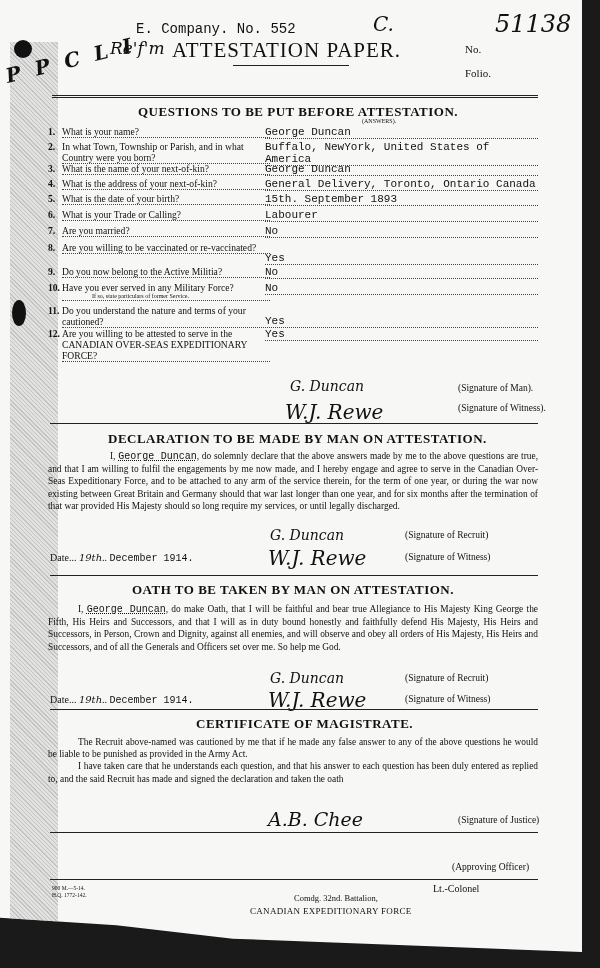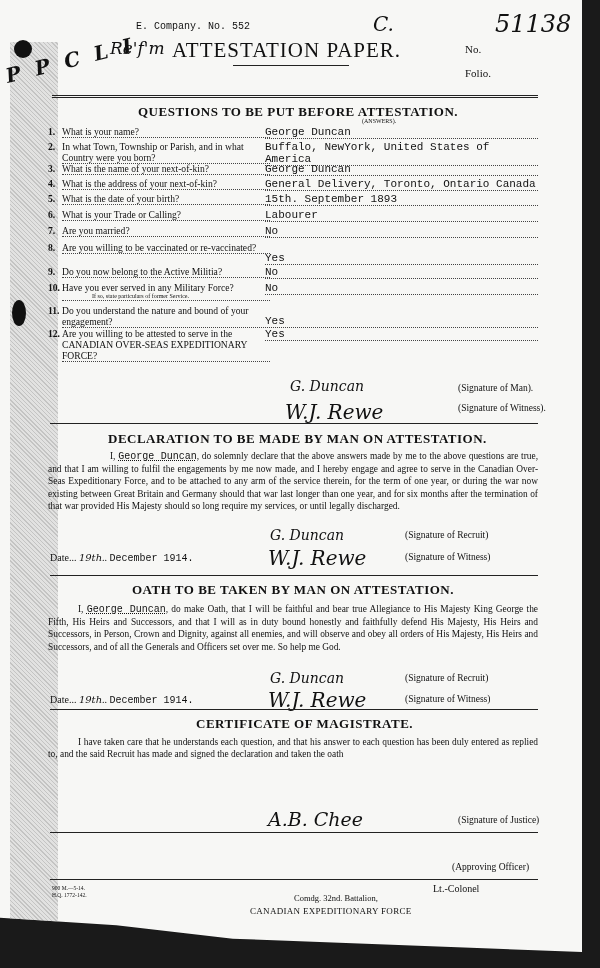--- a/index.html
+++ b/index.html
@@ -22,21 +22,21 @@
   .sig { font-size:14px; }
 </style>
 </head>
 <body>
 
 <div class="paper">
   <div class="stamp"></div>
   <div class="abs" style="left:14px;top:40px;width:18px;height:18px;border-radius:50%;background:#111;"></div>
   <div class="abs" style="left:12px;top:300px;width:14px;height:26px;border-radius:50%;background:#111;"></div>
 
-  <div class="abs mono" style="left:136px;top:21px;font-size:10px;">E. Company. No. 552</div>
+  <div class="abs mono" style="left:136px;top:21px;font-size:14px;">E. Company. No. 552</div>
   <div class="abs hand" style="left:373px;top:12px;font-size:20px;">C.</div>
   <div class="abs hand" style="left:495px;top:10px;font-size:24px;">51138</div>
   <div class="abs hand" style="left:4px;top:48px;font-size:20px;transform:rotate(-14deg);letter-spacing:4px;font-weight:bold;">P P C L I</div>
   <div class="abs hand" style="left:110px;top:38px;font-size:17px;">Re'f'm</div>
   <div class="abs title" style="left:172px;top:38px;">ATTESTATION PAPER.</div>
   <div class="abs" style="left:465px;top:43px;font-size:11px;">No.</div>
   <div class="abs" style="left:465px;top:67px;font-size:11px;">Folio.</div>
   <div class="rule" style="left:233px;top:65px;width:116px;border-top-width:1px;"></div>
   <div class="rule" style="left:52px;top:95px;width:486px;border-top:3px double #222;"></div>
 
@@ -89,21 +89,21 @@
         <div class="abs q dots" style="left:14px;top:0;width:208px;"><span>Do you now belong to the Active Militia?</span></div>
         <div class="abs a mono dots" style="left:217px;top:0px;width:273px;">No</div>
       </div>
       <div class="abs" style="left: 48px; top: 282px; width: 490px;">
         <div class="abs q" style="left:0;top:0;width:16px;font-weight:bold;">10.</div>
         <div class="abs q dots" style="left:14px;top:0;width:208px;"><span>Have you ever served in any Military Force?</span><div style="font-size:6px;line-height:7px;padding-left:30px;">If so, state particulars of former Service.</div></div>
         <div class="abs a mono dots" style="left:217px;top:0px;width:273px;">No</div>
       </div>
       <div class="abs" style="left: 48px; top: 305px; width: 490px;">
         <div class="abs q" style="left:0;top:0;width:16px;font-weight:bold;">11.</div>
-        <div class="abs q dots" style="left:14px;top:0;width:208px;"><span>Do you understand the nature and bound of your engagement?</span></div>
+        <div class="abs q dots" style="left:14px;top:0;width:208px;"><span>Do you understand the nature and terms of your cautioned?</span></div>
         <div class="abs a mono dots" style="left:217px;top:10px;width:273px;">Yes</div>
       </div>
       <div class="abs" style="left: 48px; top: 328px; width: 490px;">
         <div class="abs q" style="left:0;top:0;width:16px;font-weight:bold;">12.</div>
         <div class="abs q dots" style="left:14px;top:0;width:208px;"><span>Are you willing to be attested to serve in the CANADIAN OVER-SEAS EXPEDITIONARY FORCE?</span></div>
         <div class="abs a mono dots" style="left:217px;top:0px;width:273px;">Yes</div>
       </div>
     </div>
 
   <div class="abs sig hand" style="left:290px;top:378px;">G. Duncan</div>
@@ -125,20 +125,21 @@
   <div class="abs body" style="left:48px;top:603px;width:490px;text-indent:30px;"><span>I,</span> <span class="mono" style="font-size:10px;text-decoration:underline dotted;">George Duncan</span><span>, do make Oath, that I will be faithful and bear true Allegiance to His Majesty King George the Fifth, His Heirs and Successors, and that I will as in duty bound honestly and faithfully defend His Majesty, His Heirs and Successors, in Person, Crown and Dignity, against all enemies, and will observe and obey all orders of His Majesty, His Heirs and Successors, and of all the Generals and Officers set over me. So help me God.</span></div>
   <div class="abs sig hand" style="left:270px;top:670px;">G. Duncan</div>
   <div class="abs" style="left:405px;top:673px;font-size:9.5px;">(Signature of Recruit)</div>
   <div class="abs" style="left:50px;top:694px;font-size:10px;"><span>Date</span>... <span class="hand">19th</span>.. <span class="mono">December 1914.</span></div>
   <div class="abs sig hand" style="left:268px;top:688px;font-size:20px;">W.J. Rewe</div>
   <div class="abs" style="left:405px;top:694px;font-size:9.5px;">(Signature of Witness)</div>
   <div class="rule" style="left:50px;top:709px;width:488px;"></div>
 
   <div class="abs h2" style="left:196px;top:716px;">CERTIFICATE OF MAGISTRATE.</div>
   <div class="abs body" style="left:48px;top:736px;width:490px;">
+    <div style="text-indent:30px;">The Recruit above-named was cautioned by me that if he made any false answer to any of the above questions he would be liable to be punished as provided in the Army Act.</div>
     <div style="text-indent:30px;">I have taken care that he understands each question, and that his answer to each question has been duly entered as replied to, and the said Recruit has made and signed the declaration and taken the oath</div>
   </div>
   <div class="abs sig hand" style="left:268px;top:808px;font-size:19px;">A.B. Chee</div>
   <div class="abs" style="left:458px;top:815px;font-size:9.5px;">(Signature of Justice)</div>
   <div class="rule" style="left:50px;top:832px;width:488px;border-top-width:1px;"></div>
 
   <div class="abs" style="left:452px;top:862px;font-size:9.5px;">(Approving Officer)</div>
   <div class="rule" style="left:50px;top:879px;width:488px;border-top-width:1px;"></div>
   <div class="abs" style="left:52px;top:885px;font-size:5.5px;line-height:7px;">
       <div>900 M.—5-14.</div>

